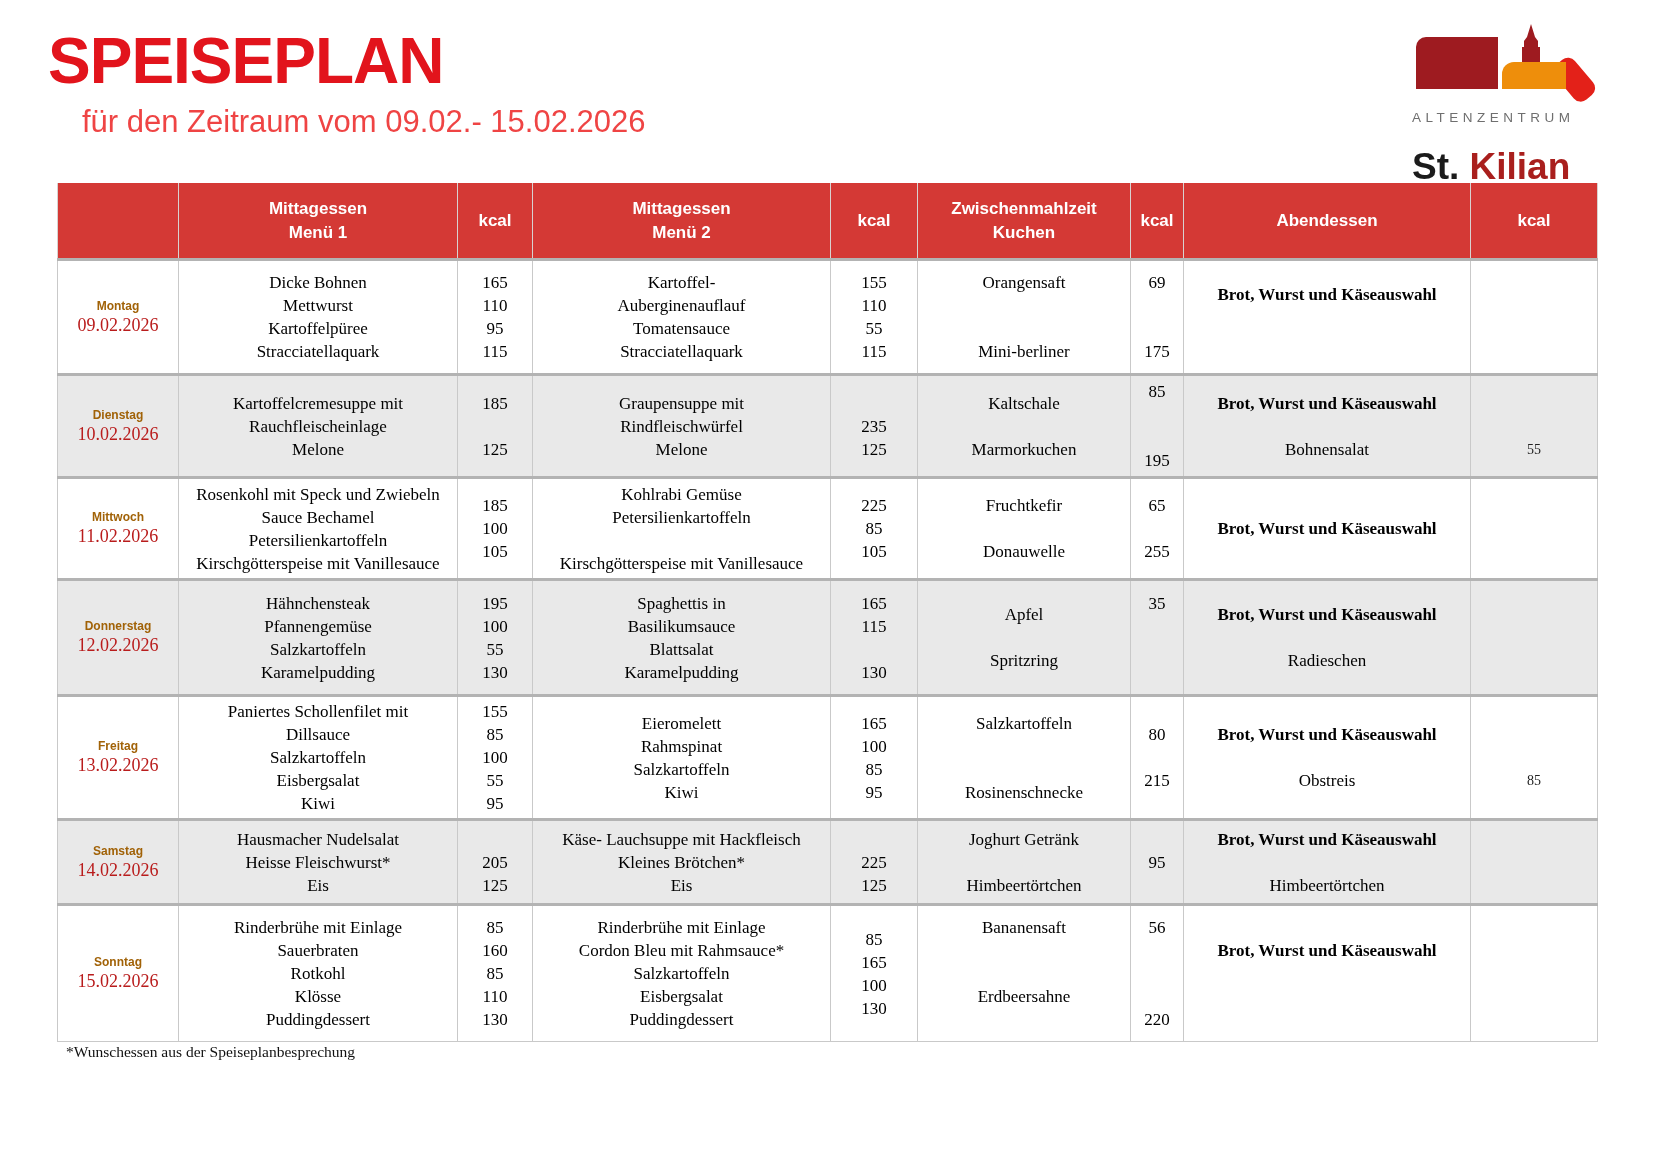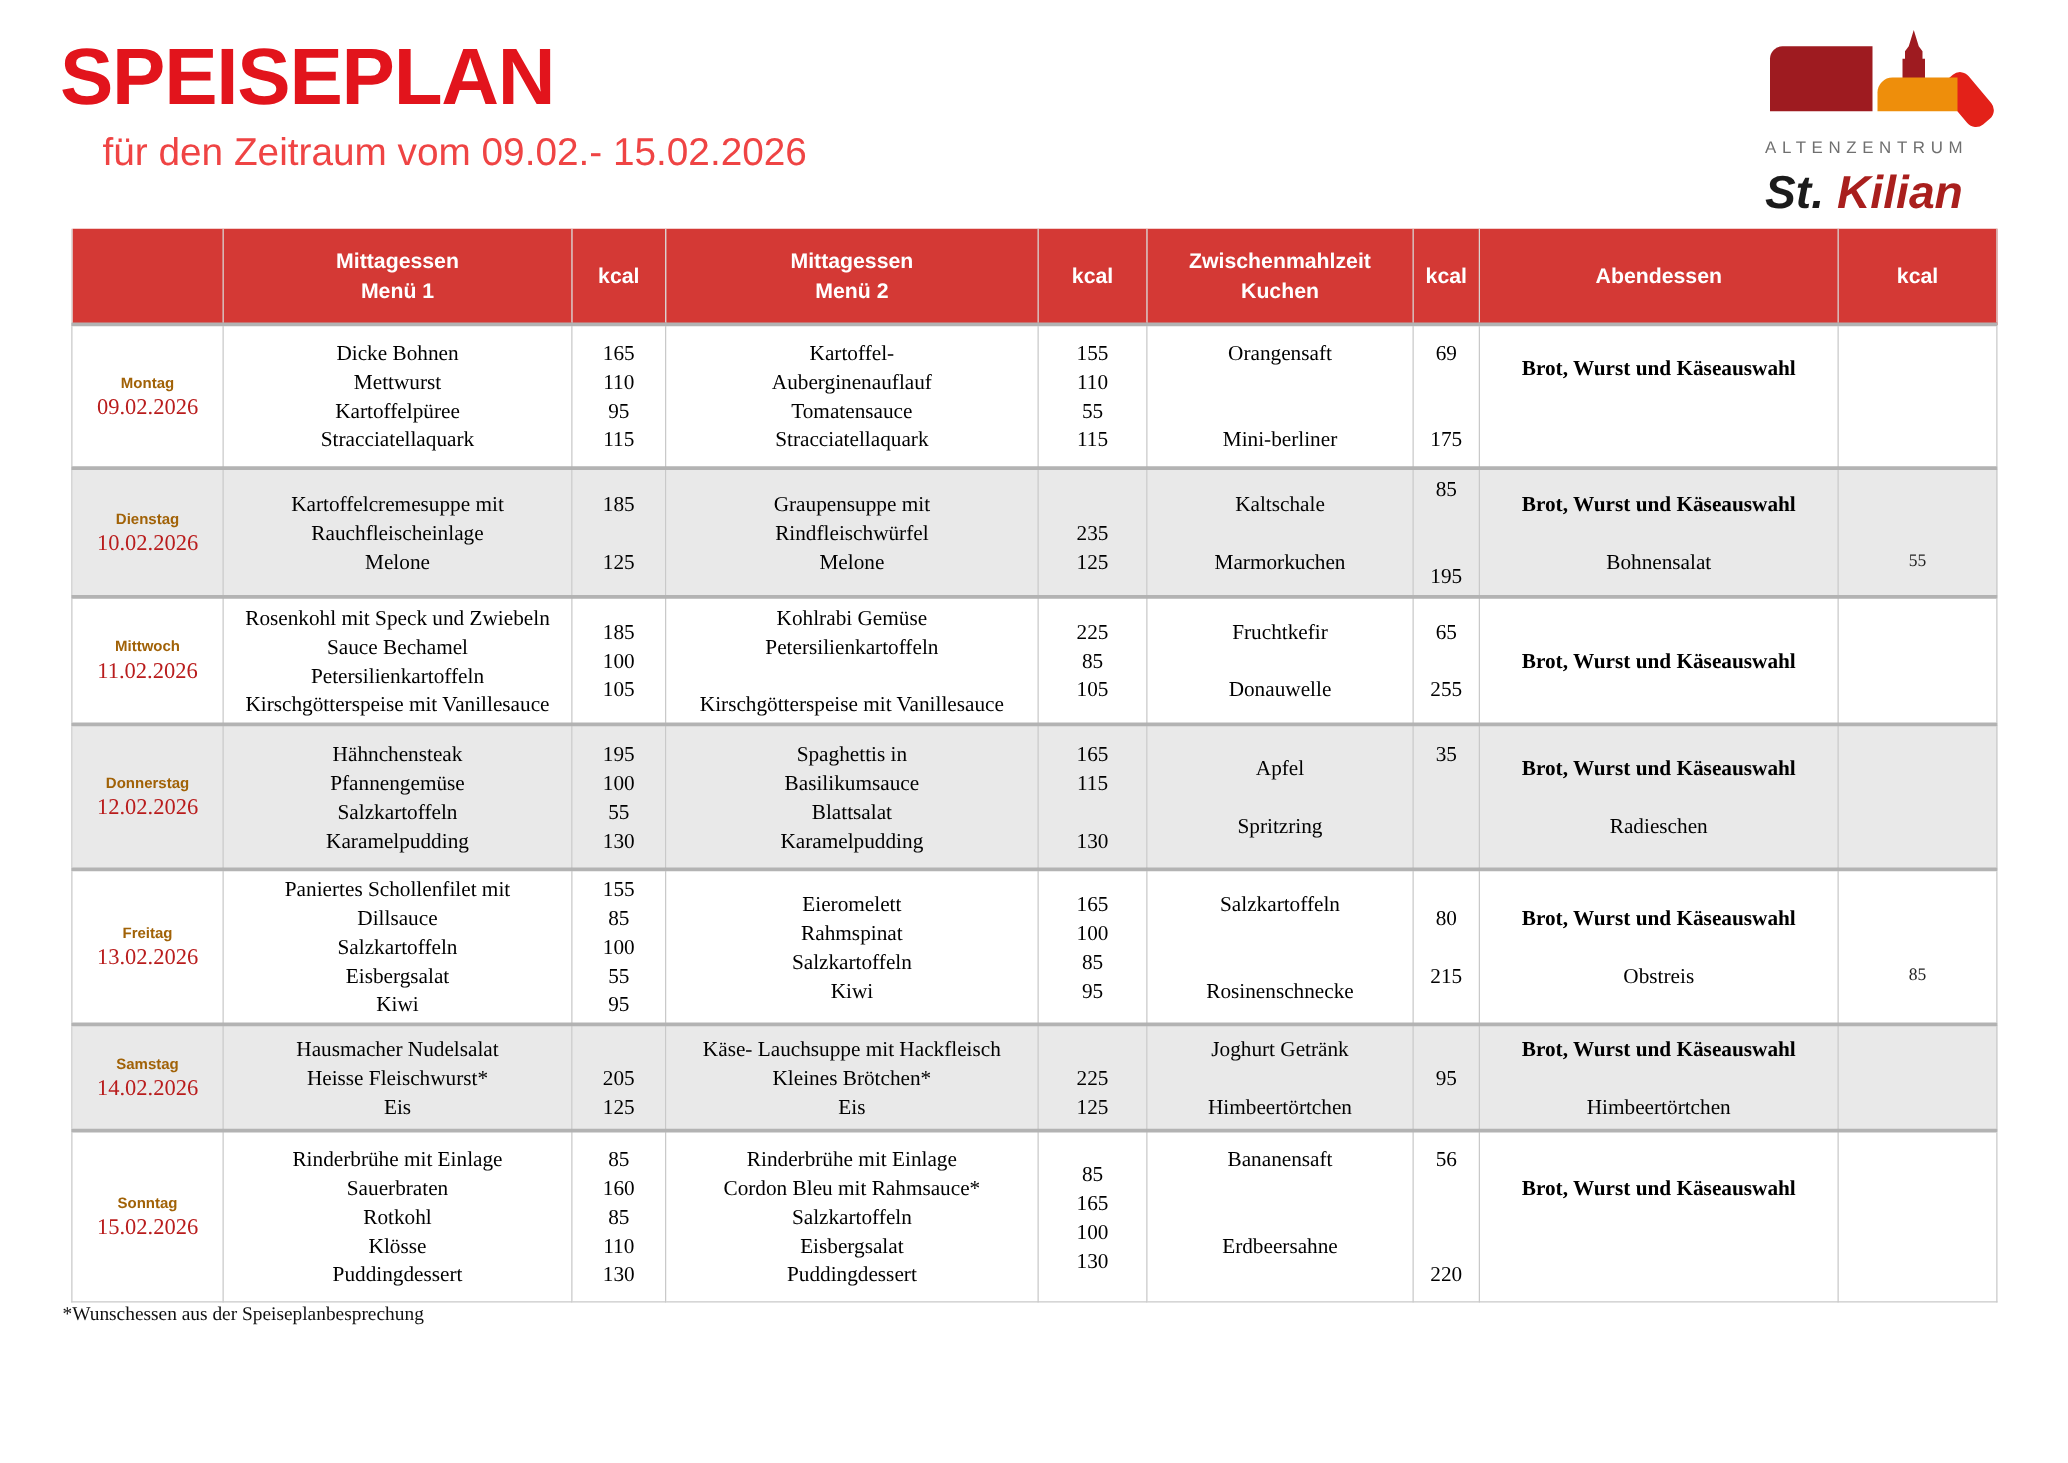--- a/index.html
+++ b/index.html
@@ -8,21 +8,21 @@
 
   
   .title{position:absolute;left:48px;top:24px;margin:0;font-size:64px;font-weight:bold;
          color:#E2141C;letter-spacing:-1px;}
   .subtitle{position:absolute;left:50px;top:104px;font-size:31px;color:#ef4444;margin-left:32px;}
 
   
   .logo{position:absolute;top:24px;right:52px;width:190px;}
   .logo svg{display:block;}
   .logo-org{font-size:13.5px;letter-spacing:4.5px;color:#6F6F6F;margin-top:6px;white-space:nowrap;}
-  .logo-name{font-size:37px;font-weight:bold;margin-top:8px;white-space:nowrap;font-style:italic;}
+  .logo-name{font-size:37px;font-weight:bold;margin-top:21px;white-space:nowrap;}
   .logo-name .st{color:#1b1b1b;}
   .logo-name .kilian{color:#A91F1D;}
 
   
   table.plan{position:absolute;left:57px;top:183px;width:1540px;border-collapse:collapse;
              table-layout:fixed;}
   table.plan thead th{background:#D43935;color:#fff;font-size:17px;font-weight:bold;
              height:75px;border-right:1px solid #D8D2D0;border-left:1px solid #D8D2D0;
              vertical-align:middle;text-align:center;padding:0;}
   .hline{height:24px;line-height:24px;}
@@ -33,21 +33,21 @@
 
   .line{height:23px;line-height:23px;white-space:nowrap;}
   .food{font-family:"Liberation Serif",serif;font-size:17px;color:#000;}
   .kcal{font-family:"Liberation Serif",serif;font-size:17px;color:#000;}
   .kcal-small .line{font-size:14px;color:#222;}
   .bold-line{font-weight:bold;}
   .day-cell{font-family:"Liberation Sans",sans-serif;}
   .day-name{font-size:12px;font-weight:bold;color:#a16207;}
   .day-date{font-size:18px;font-family:"Liberation Serif",serif;color:#b91c1c;margin-top:2px;}
 
-  .footnote{position:absolute;left:50px;top:1043px;font-family:"Liberation Serif",serif;
+  .footnote{position:absolute;left:66px;top:1043px;font-family:"Liberation Serif",serif;
             font-size:15.5px;color:#111;}
 </style>
 </head>
 <body>
 
 <div class="page">
 
   <h1 class="title">SPEISEPLAN</h1>
   <div class="subtitle">für den Zeitraum vom 09.02.- 15.02.2026</div>
 

